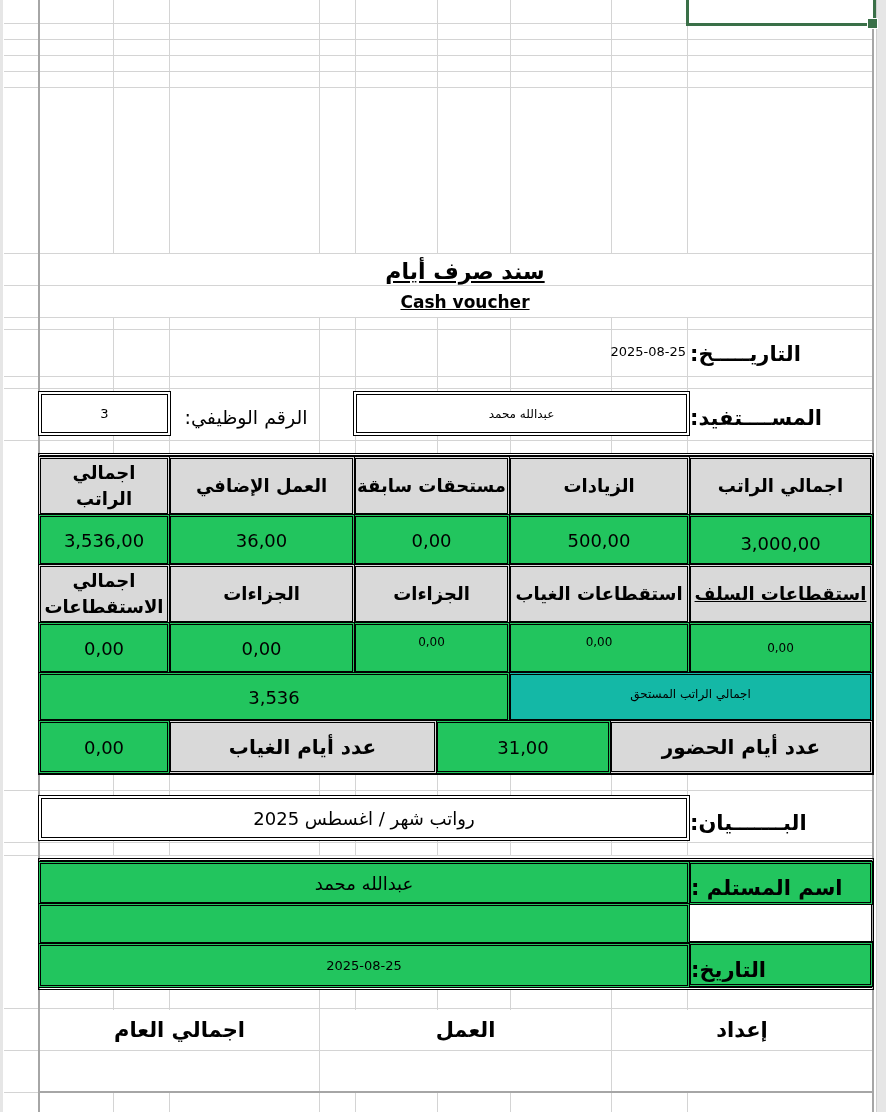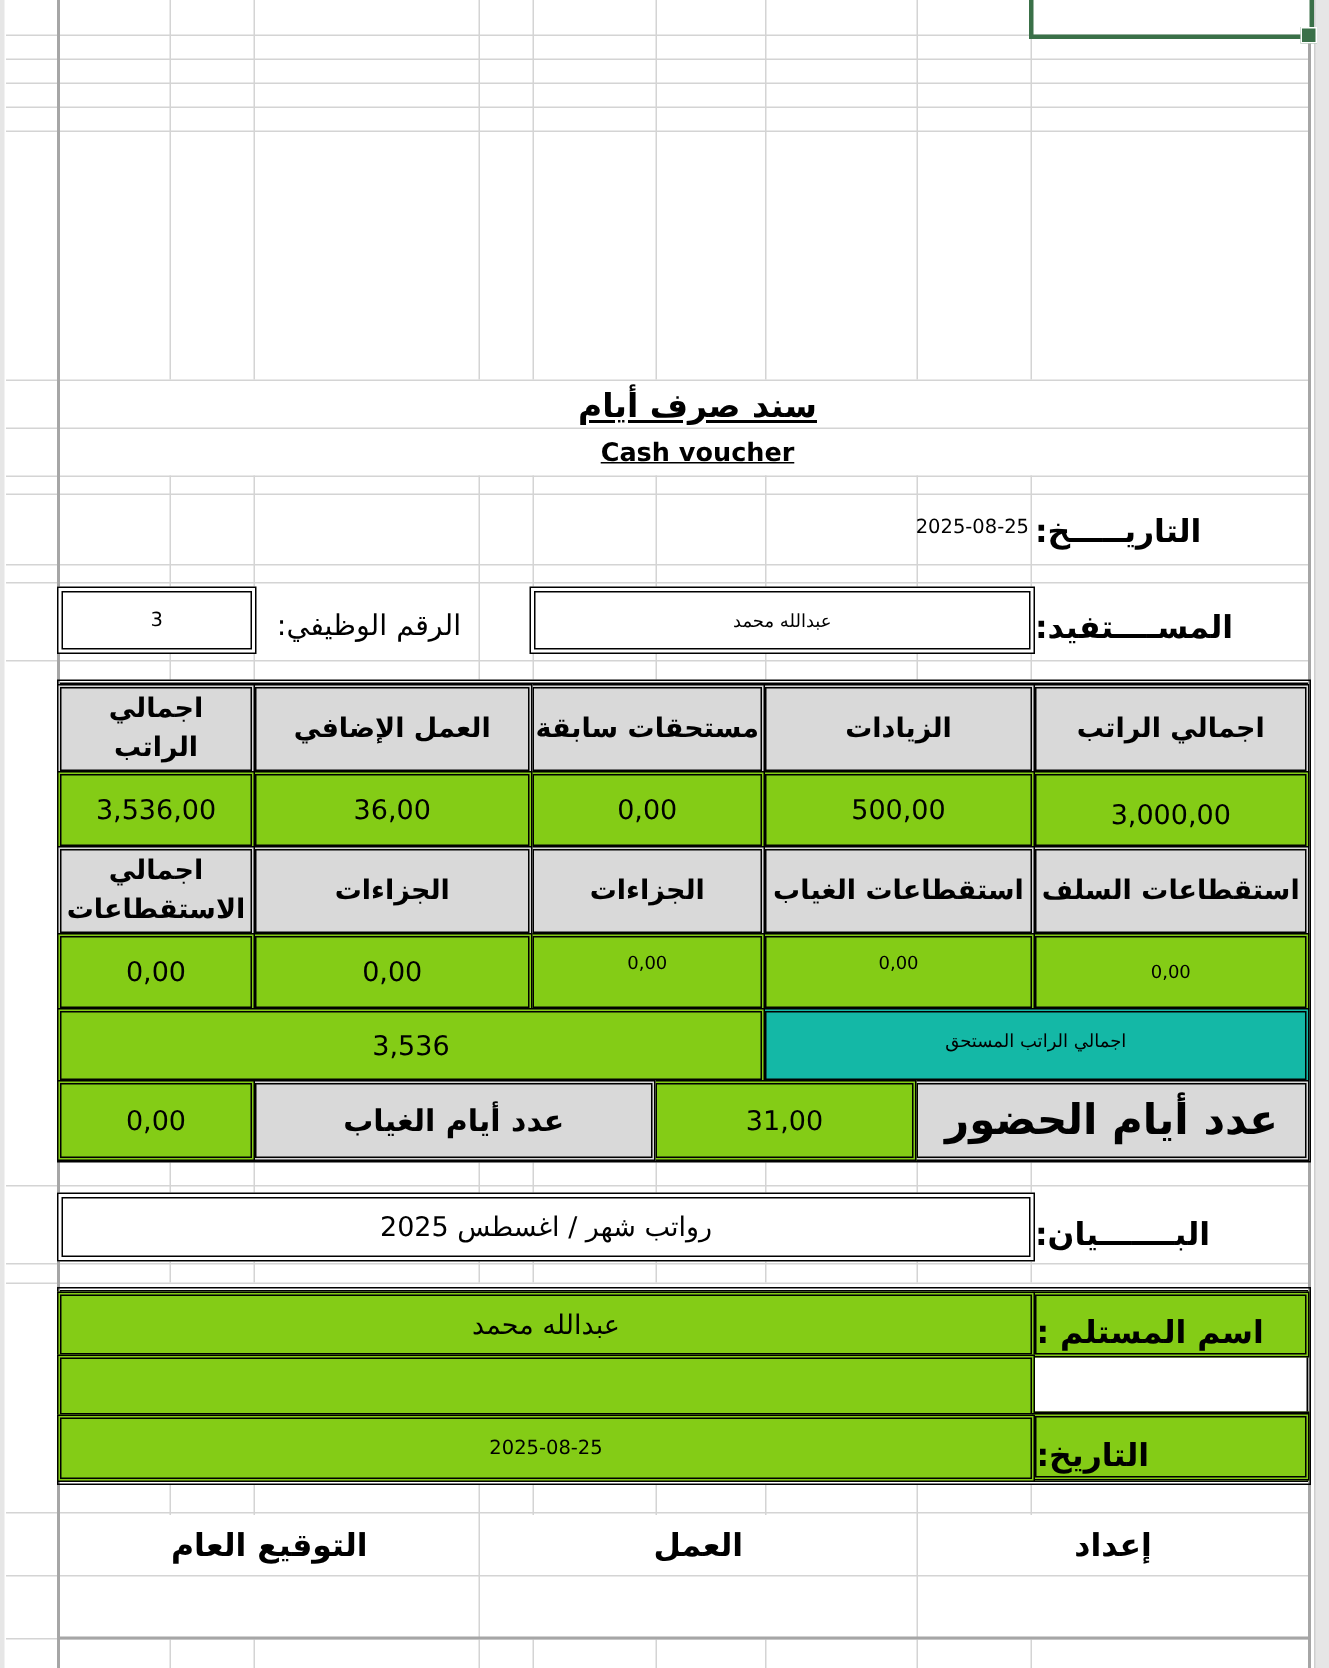--- a/index.html
+++ b/index.html
@@ -17,21 +17,21 @@
     .left-strip { position: absolute; left: 0; top: 0; width: 3px; height: 1112px; background: #e6e6e6; }
     .page-bottom { position: absolute; left: 38px; width: 836px; top: 1091px; height: 2px; background: #a6a6a6; }
 
     .sel-cell { position: absolute; left: 686px; top: -4px; width: 184px; height: 24px; border: 3px solid #3a7048; background: transparent; }
     .fill-handle { position: absolute; left: 867px; top: 18px; width: 9px; height: 9px; background: #3a7048; border: 1px solid #fff; }
 
     .abs { position: absolute; }
     .center { display: flex; align-items: center; justify-content: center; text-align: center; }
     .right { display: flex; align-items: center; justify-content: flex-end; text-align: right; }
     .dbl { border: 4px double #000; box-sizing: border-box; background: #fff; }
-    .cell { border: 3px double #000; box-sizing: border-box; background: #84cc16; }
+    .cell { border: 3px double #000; box-sizing: border-box; background: #22c55e; }
     .hdr { background: #d9d9d9; font-weight: bold; font-size: 18px; line-height: 26px; }
     .title-ar { font-weight: bold; font-size: 22px; text-decoration: underline; }
     .title-en { font-weight: bold; font-size: 17px; text-decoration: underline; }
     .lbl { font-weight: bold; font-size: 21px; direction: rtl; }
     .val { font-size: 18px; }
     .small { font-size: 12px; }
     .outer-table { position: absolute; left: 38px; top: 453px; width: 836px; height: 322px; border: 3px double #000; box-sizing: border-box; }
   </style>
 </head>
 <body>
@@ -130,48 +130,48 @@
 <div class="abs center cell hdr" style="left:353px;top:456px;width:157px;height:60px;overflow:hidden;white-space:nowrap;">مستحقات سابقة</div>
 <div class="abs center cell hdr" style="left:168px;top:456px;width:187px;height:60px;">العمل الإضافي</div>
 <div class="abs center cell hdr" style="left:38px;top:456px;width:132px;height:60px;padding:0 14px;">اجمالي الراتب</div>
 
 <div class="abs center cell val" style="left:688px;top:514px;width:185px;height:52px;padding-top:6px;">3,000,00</div>
 <div class="abs center cell val" style="left:508px;top:514px;width:182px;height:52px;">500,00</div>
 <div class="abs center cell val" style="left:353px;top:514px;width:157px;height:52px;">0,00</div>
 <div class="abs center cell val" style="left:168px;top:514px;width:187px;height:52px;">36,00</div>
 <div class="abs center cell val" style="left:38px;top:514px;width:132px;height:52px;">3,536,00</div>
 
-<div class="abs center cell hdr" style="left:688px;top:564px;width:185px;height:60px;white-space:nowrap;overflow:hidden;">استقطاعات السلف</div>
+<div class="abs center cell hdr" style="left:688px;top:564px;width:185px;height:60px;white-space:nowrap;overflow:hidden;text-decoration:underline;">استقطاعات السلف</div>
 <div class="abs center cell hdr" style="left:508px;top:564px;width:182px;height:60px;white-space:nowrap;overflow:hidden;">استقطاعات الغياب</div>
 <div class="abs center cell hdr" style="left:353px;top:564px;width:157px;height:60px;">الجزاءات</div>
 <div class="abs center cell hdr" style="left:168px;top:564px;width:187px;height:60px;">الجزاءات</div>
 <div class="abs center cell hdr" style="left:38px;top:564px;width:132px;height:60px;padding:0 2px;">اجمالي الاستقطاعات</div>
 
 <div class="abs center cell small" style="left:688px;top:622px;width:185px;height:52px;font-size:12px;">0,00</div>
 <div class="abs center cell small" style="left:508px;top:622px;width:182px;height:52px;font-size:12px;padding-bottom:12px;">0,00</div>
 <div class="abs center cell small" style="left:353px;top:622px;width:157px;height:52px;font-size:12px;padding-bottom:12px;">0,00</div>
 <div class="abs center cell val" style="left:168px;top:622px;width:187px;height:52px;">0,00</div>
 <div class="abs center cell val" style="left:38px;top:622px;width:132px;height:52px;">0,00</div>
 
 <div class="abs center cell" style="left:508px;top:672px;width:365px;height:50px;background:#14b8a6;font-size:12px;padding-bottom:6px;">اجمالي الراتب المستحق</div>
 <div class="abs center cell val" style="left:38px;top:672px;width:472px;height:50px;">3,536</div>
 
-<div class="abs center cell hdr" style="left:609px;top:720px;width:264px;height:54px;font-size:28px;">عدد أيام الحضور</div>
+<div class="abs center cell hdr" style="left:609px;top:720px;width:264px;height:54px;font-size:20px;">عدد أيام الحضور</div>
 <div class="abs center cell val" style="left:435px;top:720px;width:176px;height:54px;">31,00</div>
 <div class="abs center cell hdr" style="left:168px;top:720px;width:269px;height:54px;font-size:20px;">عدد أيام الغياب</div>
 <div class="abs center cell val" style="left:38px;top:720px;width:132px;height:54px;">0,00</div>
 
 <div class="abs right lbl" style="left:690px;top:804px;width:182px;height:38px;padding-right:2px;">البـــــــيان:</div>
 <div class="abs center dbl val" style="left:38px;top:795px;width:652px;height:46px;direction:rtl;">رواتب شهر / اغسطس 2025</div>
 
 <div class="abs" style="left:38px;top:858px;width:836px;height:132px;border:3px double #000;box-sizing:border-box;"></div>
 <div class="abs right cell lbl" style="left:688px;top:861px;width:185px;height:44px;padding-right:0;align-items:flex-end;padding-bottom:2px;">اسم المستلم :</div>
 <div class="abs center cell val" style="left:38px;top:861px;width:652px;height:44px;direction:rtl;">عبدالله محمد</div>
 
 <div class="abs right cell lbl" style="left:688px;top:941px;width:185px;height:42px;align-items:flex-end;padding-bottom:2px;font-family:Liberation Mono, monospace;">التوقيع:</div>
 <div class="abs center cell val" style="left:38px;top:903px;width:652px;height:42px;"></div>
 
 <div class="abs right cell lbl" style="left:688px;top:942px;width:185px;height:45px;align-items:flex-end;padding-bottom:2px;">التاريخ:</div>
 <div class="abs center cell small" style="left:38px;top:943px;width:652px;height:45px;font-size:13px;">2025-08-25</div>
 
 <div class="abs center lbl" style="left:612px;top:1010px;width:260px;height:40px;">إعداد</div>
 <div class="abs center lbl" style="left:320px;top:1010px;width:291px;height:40px;">العمل</div>
-<div class="abs center lbl" style="left:40px;top:1010px;width:279px;height:40px;">التوقيع العام</div>
+<div class="abs center lbl" style="left:40px;top:1010px;width:279px;height:40px;">اجمالي العام</div>
 
 </body></html>

